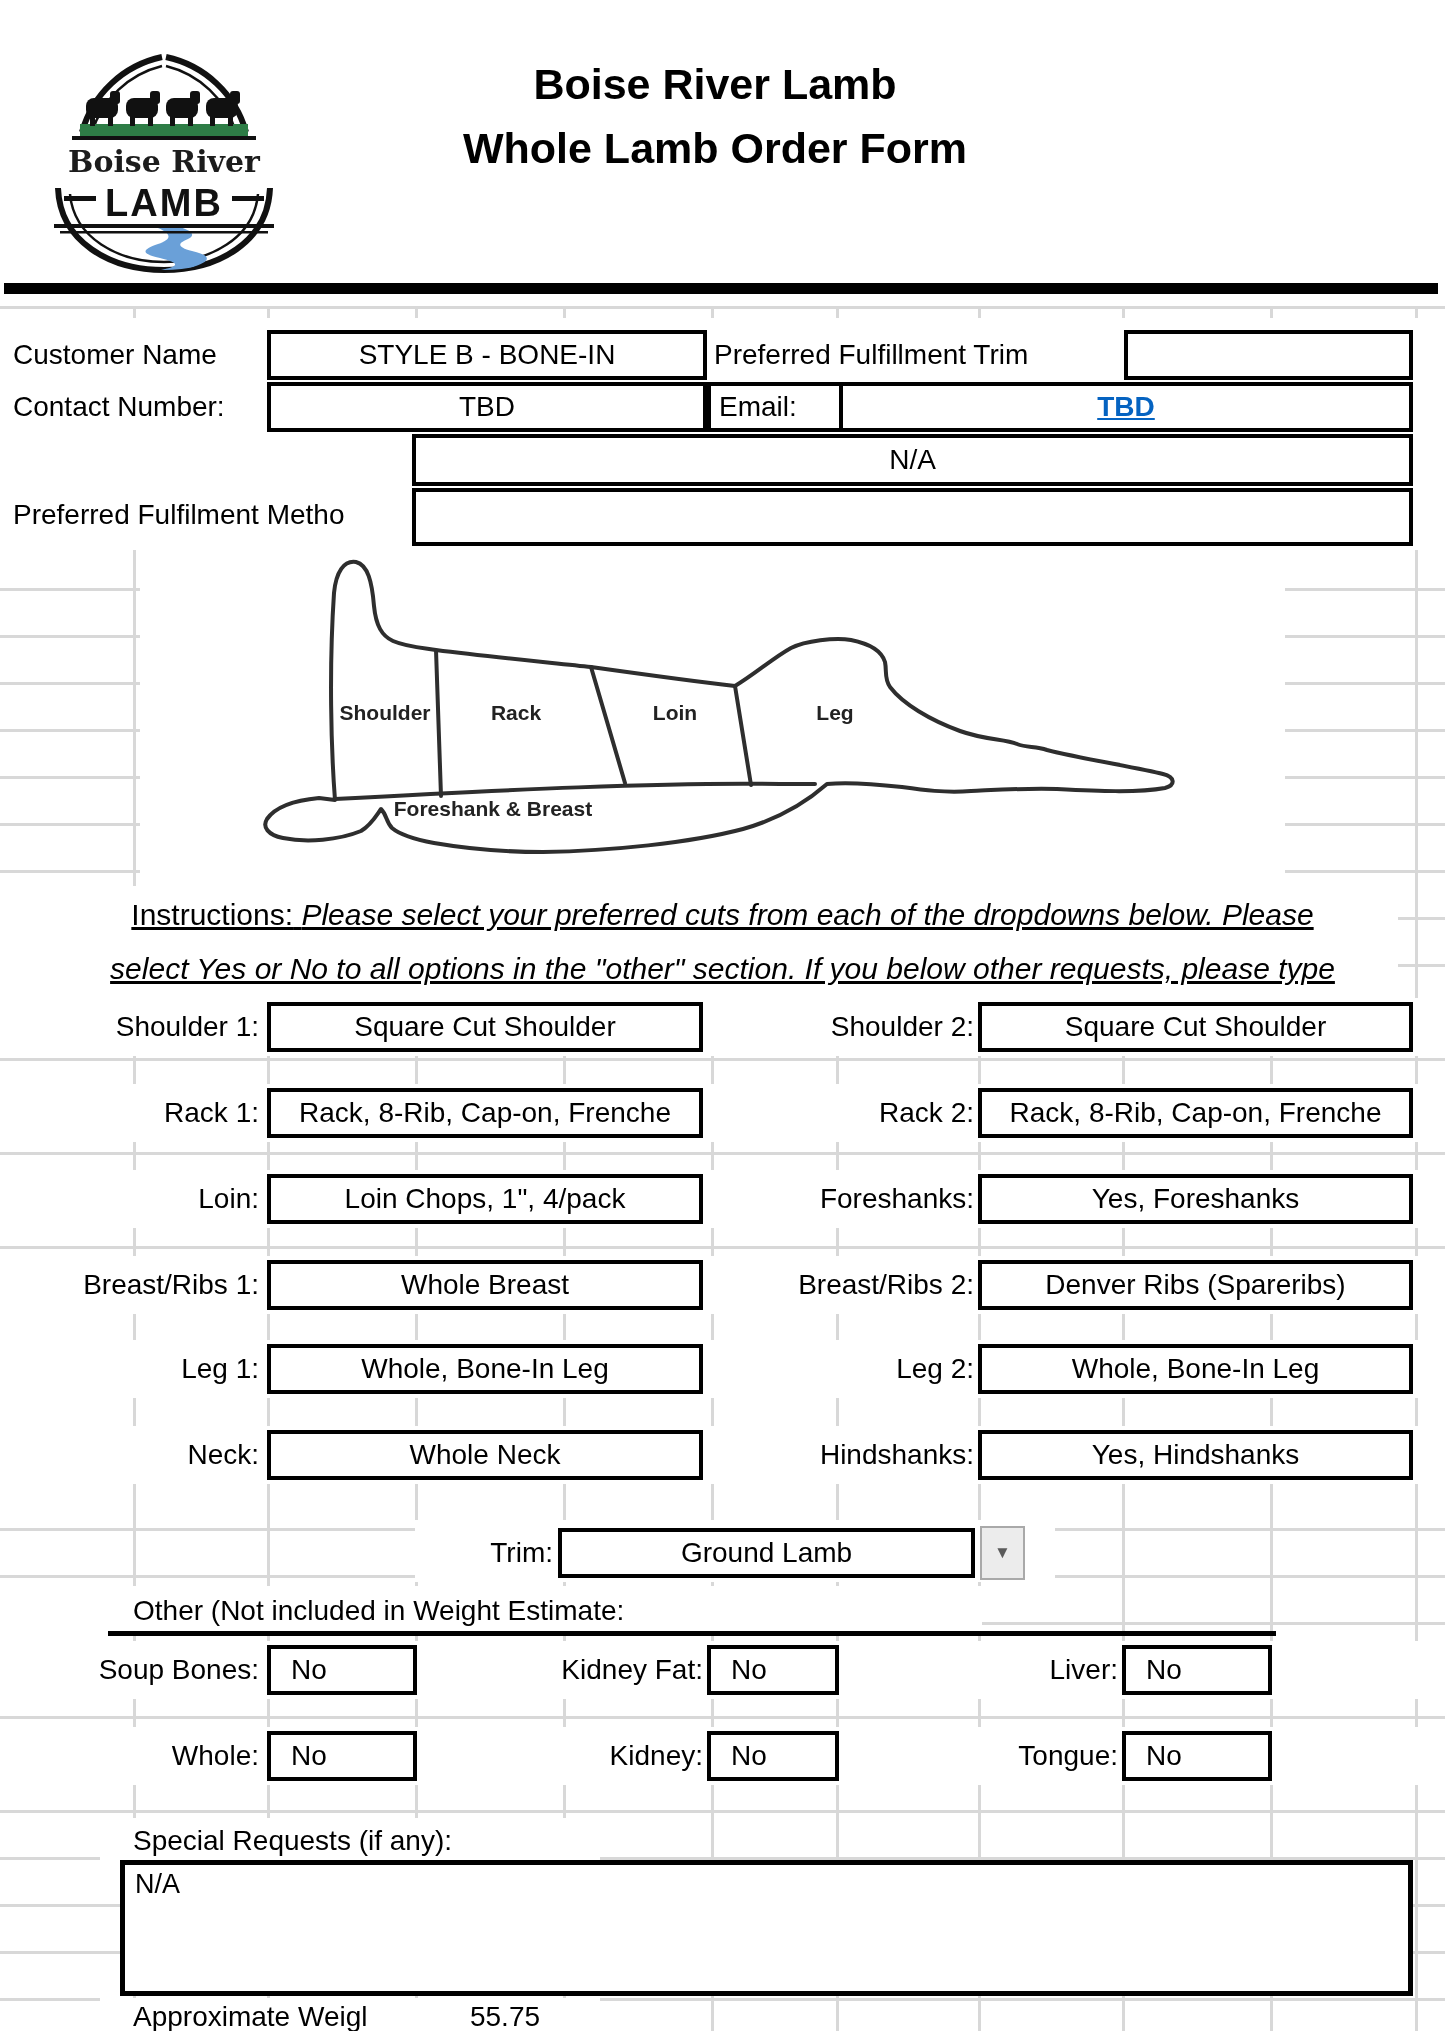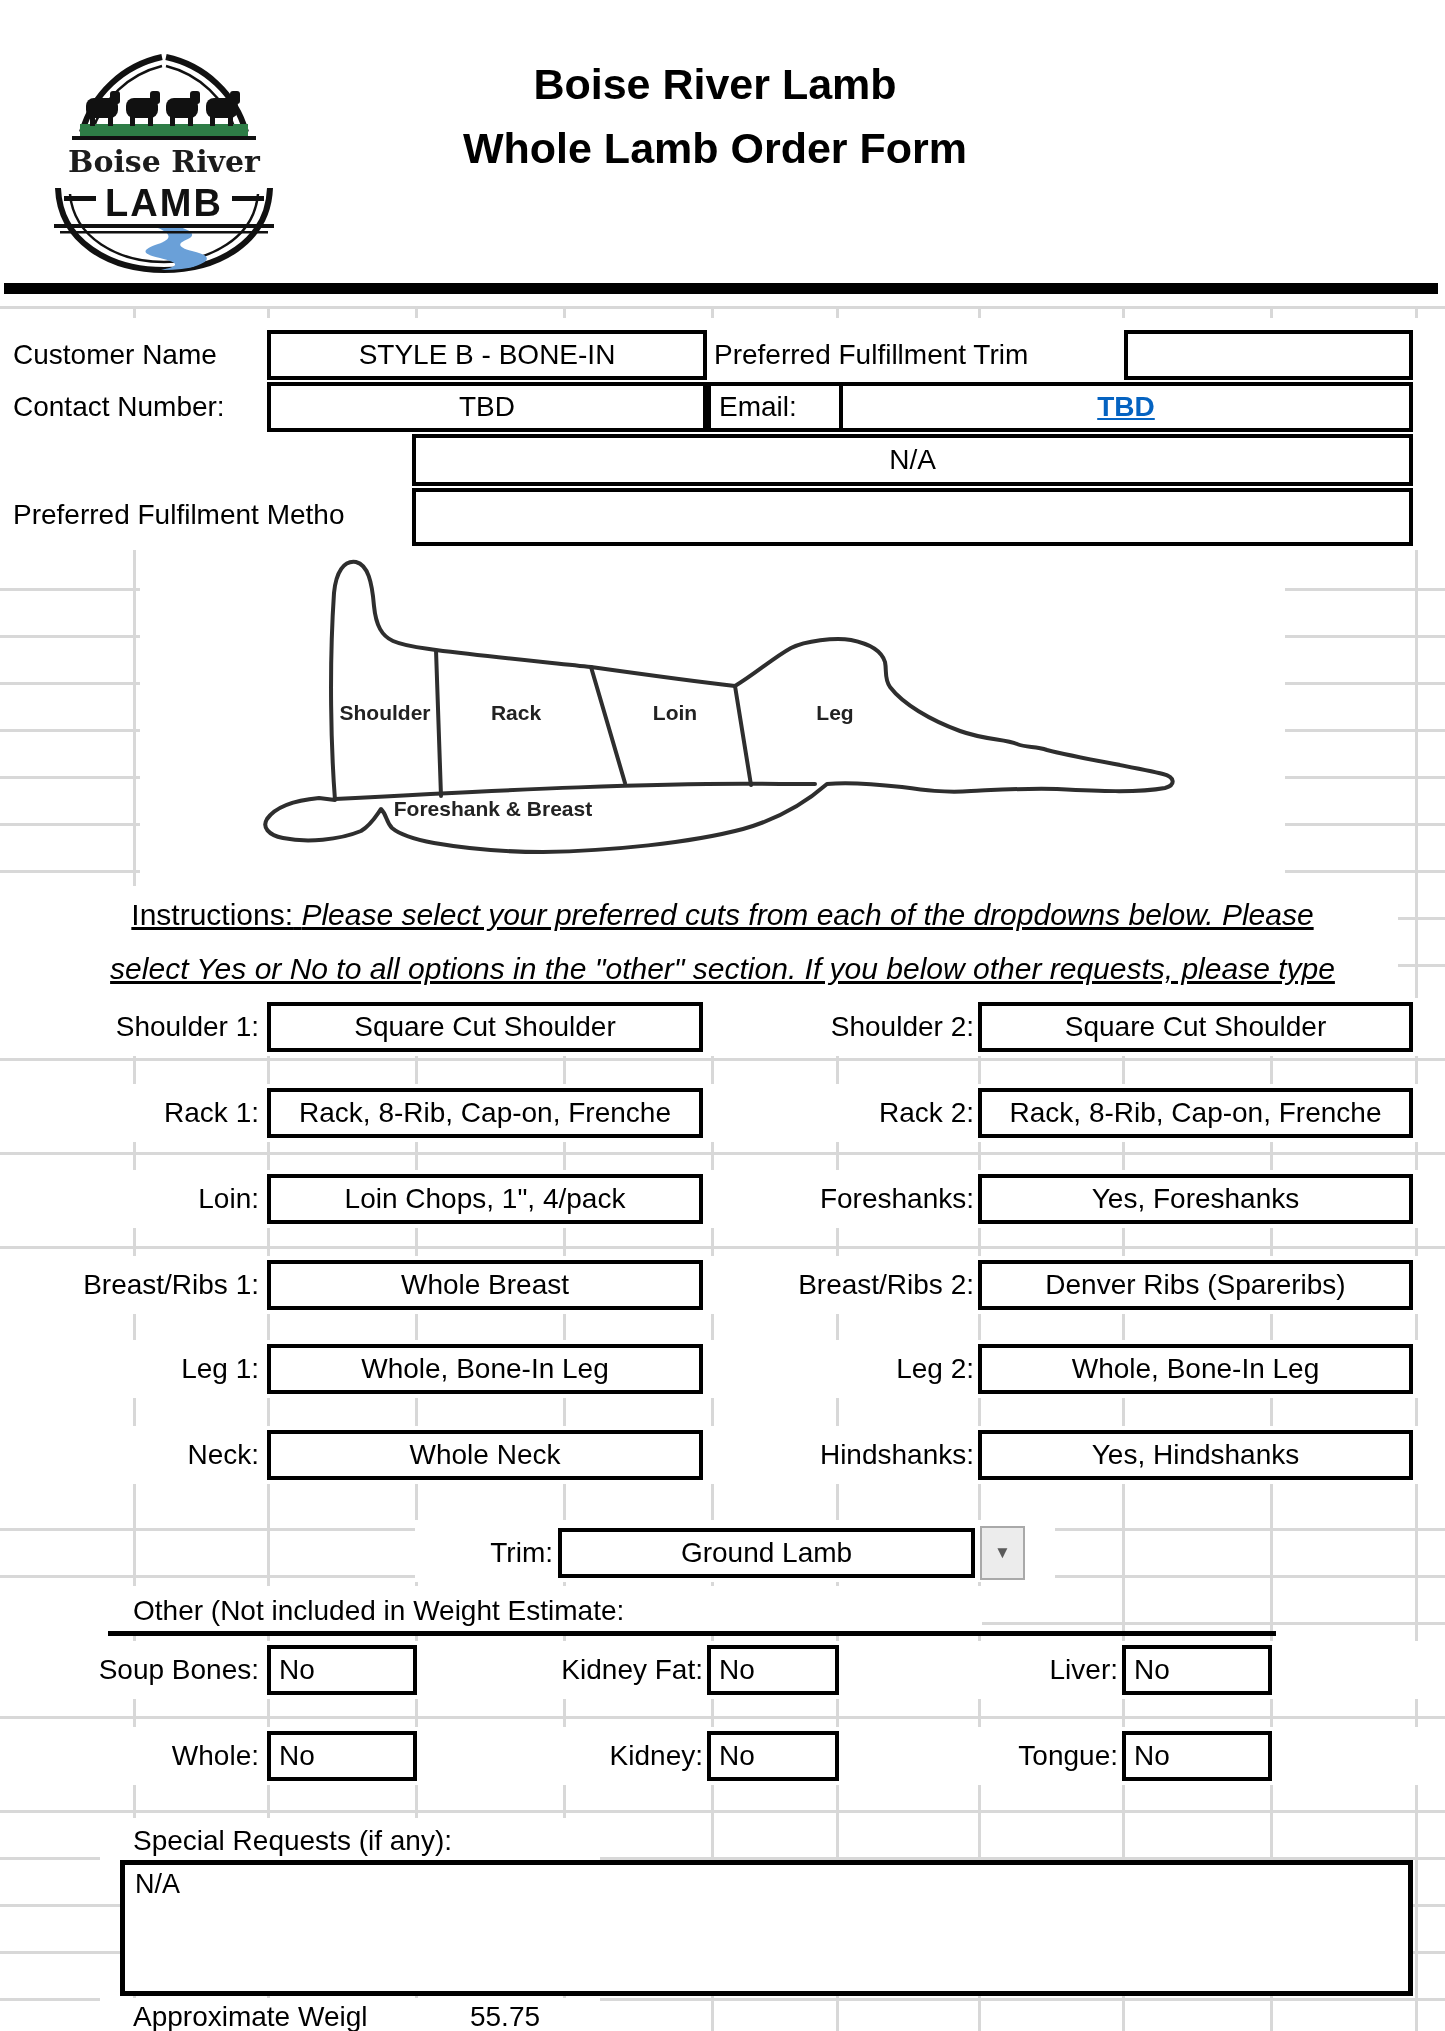--- a/index.html
+++ b/index.html
@@ -29,21 +29,21 @@
   
   .lbl{font-size:28px;line-height:50px;white-space:nowrap;overflow:hidden;}
   .vbox{height:50px;border:4px solid #000;background:#fff;box-sizing:border-box;
         display:flex;align-items:center;justify-content:center;
         font-size:28px;white-space:nowrap;overflow:hidden;}
   .ilbl{left:13px;}
   .ll{left:0;width:259px;text-align:right;}
   .rl{left:703px;width:271px;text-align:right;}
   .lbx{left:267px;width:436px;}
   .rbx{left:978px;width:435px;}
-  .nbox{justify-content:flex-start;padding-left:8px;}
+  .nbox{justify-content:flex-start;padding-left:20px;}
   .link{color:#0563C1;text-decoration:underline;font-weight:bold;cursor:pointer;}
   .emailwrap{left:707px;top:382px;width:706px;height:50px;border:4px solid #000;box-sizing:border-box;background:#fff;display:flex;}
   .emailwrap .elabel{width:120px;font-size:28px;display:flex;align-items:center;padding-left:8px;}
   .emailwrap .evalue{flex:1;border-left:4px solid #000;display:flex;align-items:center;justify-content:center;font-size:28px;}
   
   .instr{left:0;top:888px;width:1445px;text-align:center;font-size:30px;line-height:54px;white-space:nowrap;text-decoration:underline;}
   .instr .it{font-style:italic;}
   
   .dropbtn{left:980px;top:1526px;width:45px;height:54px;background:#ececec;border:2px solid #a9a9a9;
            box-sizing:border-box;display:flex;align-items:center;justify-content:center;

